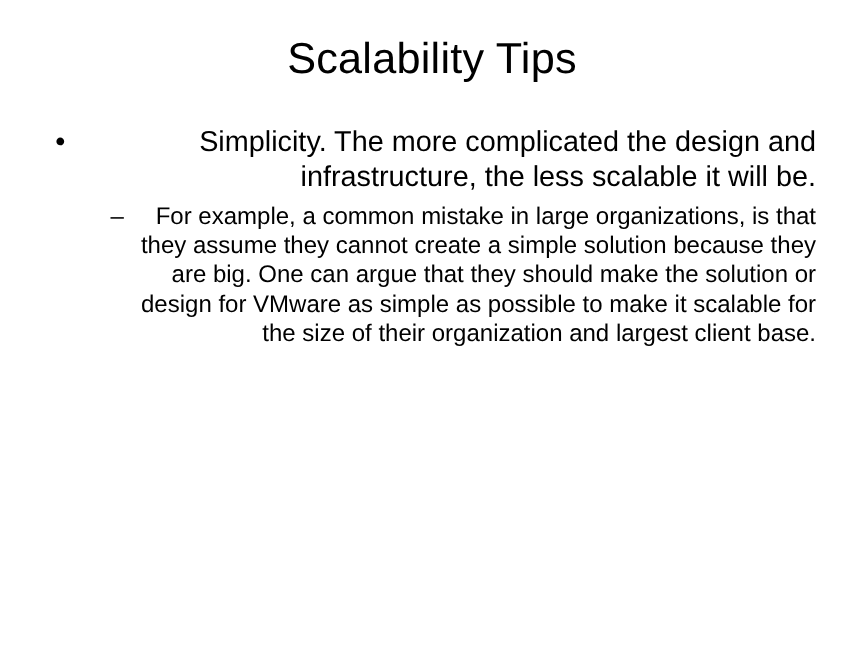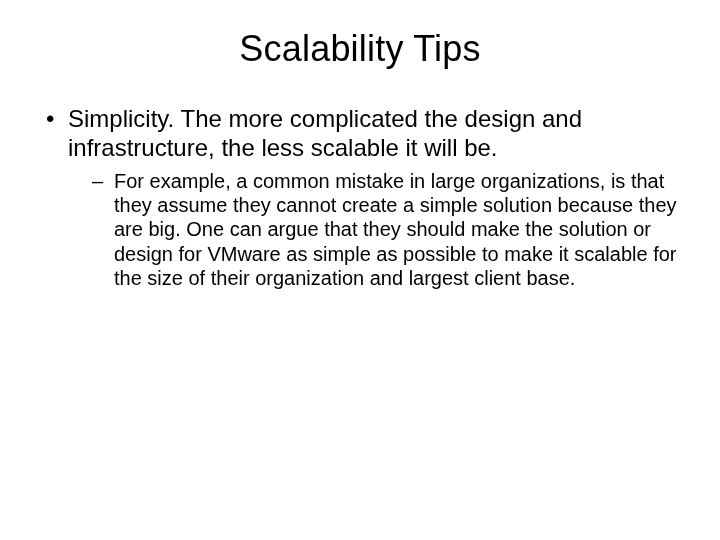--- a/index.html
+++ b/index.html
@@ -28,20 +28,21 @@
     list-style: none;
     margin: 0;
     padding: 0;
   }
   ul.level1 > li {
     position: relative;
     padding-left: 28px;
     font-size: 24px;
     line-height: 1.22;
     margin-bottom: 8px;
+    text-align: right;
   }
   ul.level1 > li::before {
     content: "•";
     position: absolute;
     left: 6px;
     top: 0;
     font-size: 24px;
     line-height: 1.22;
   }
   ul.level2 {

